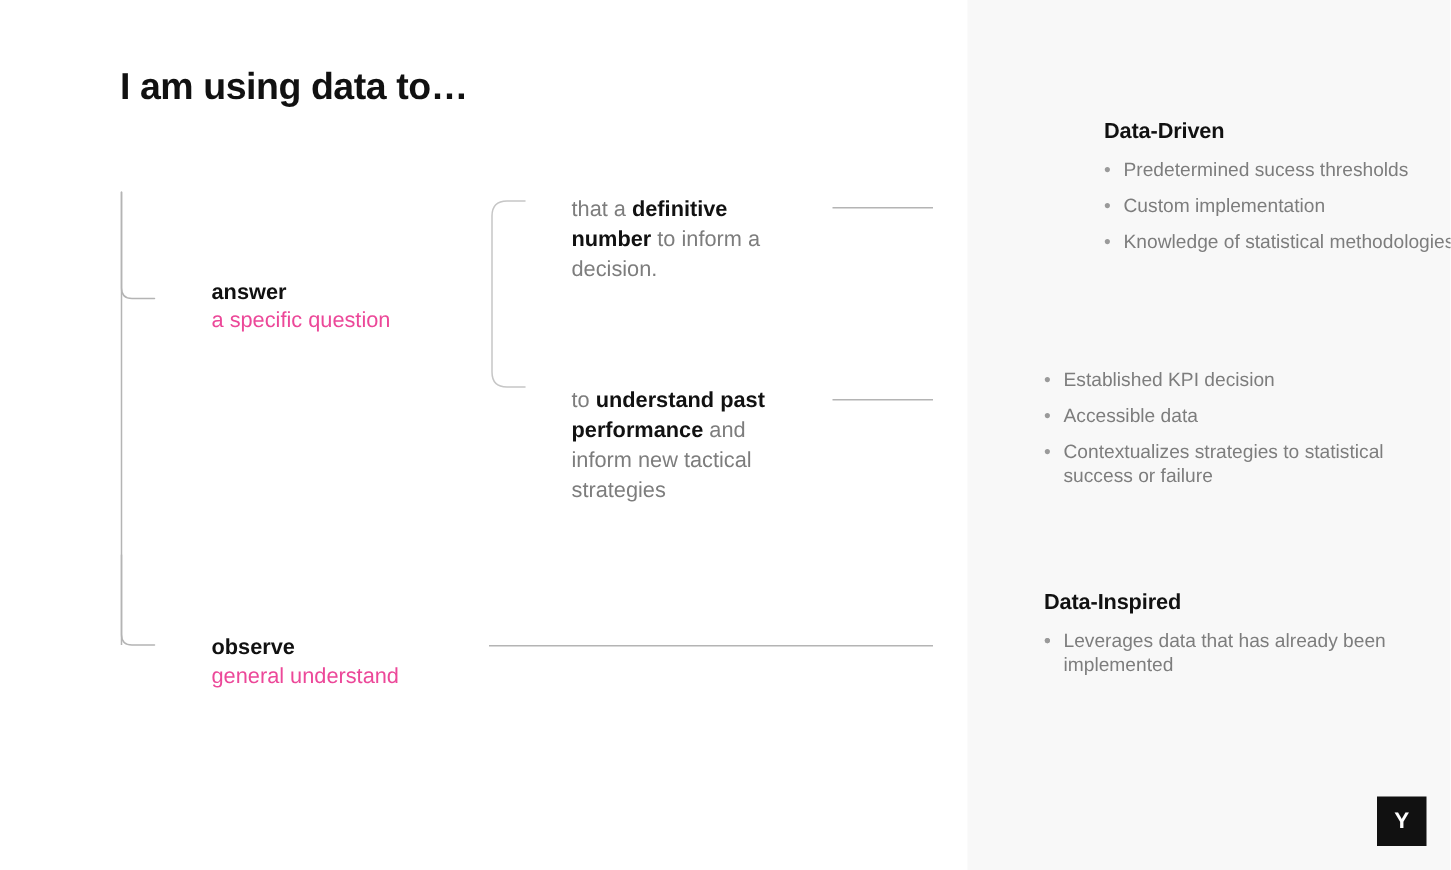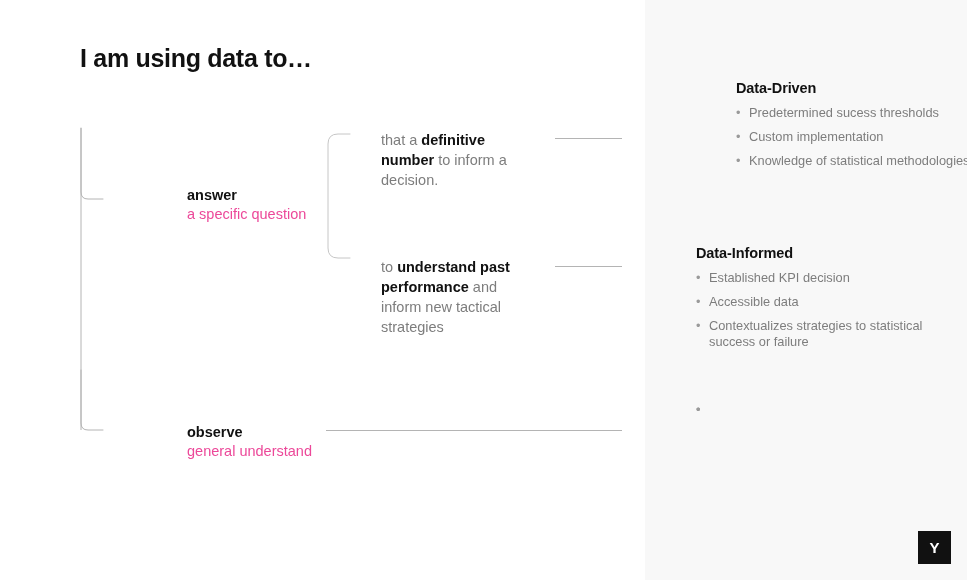--- a/index.html
+++ b/index.html
@@ -49,21 +49,20 @@
     left: 0; top: 0;
     width: 645px;
     height: 580px;
     pointer-events: none;
   }
 
   
   .node-label {
     position: absolute;
     line-height: 1.30;
-    margin-left: 46px;
   }
   .node-label .term {
     font-size: 14.5px;
     font-weight: bold;
     color: #111111;
     display: block;
   }
   .node-label .desc {
     font-size: 14.5px;
     font-weight: normal;
@@ -207,32 +206,32 @@
     <div class="rp-group" id="rp-group-0">
       <div class="rp-heading">Data-Driven</div>
       <ul class="rp-list">
         <li class="rp-item"><span class="rp-bullet">•</span><span>Predetermined sucess thresholds</span></li>
         <li class="rp-item"><span class="rp-bullet">•</span><span>Custom implementation</span></li>
         <li class="rp-item"><span class="rp-bullet">•</span><span>Knowledge of statistical methodologies</span></li>
       </ul>
     </div>
 
     <div class="rp-group" id="rp-group-1">
-      <div class="rp-heading">Data-Informed</div>
       <ul class="rp-list">
         <li class="rp-item"><span class="rp-bullet">•</span><span>Established KPI decision</span></li>
         <li class="rp-item"><span class="rp-bullet">•</span><span>Accessible data</span></li>
         <li class="rp-item"><span class="rp-bullet">•</span><span>Contextualizes strategies to statistical success or failure</span></li>
       </ul>
     </div>
 
     <div class="rp-group" id="rp-group-2">
+      <div class="rp-heading">Data-Inspired</div>
       <ul class="rp-list">
         <li class="rp-item"><span class="rp-bullet">•</span></li>
-        <li class="rp-item"><span class="rp-bullet">•</span></li>
+        <li class="rp-item"><span class="rp-bullet">•</span><span>Leverages data that has already been implemented</span></li>
       </ul>
     </div>
 
   </div>
 
   <div id="logo-badge">
     <span>Y</span>
   </div>
 
 </div>

